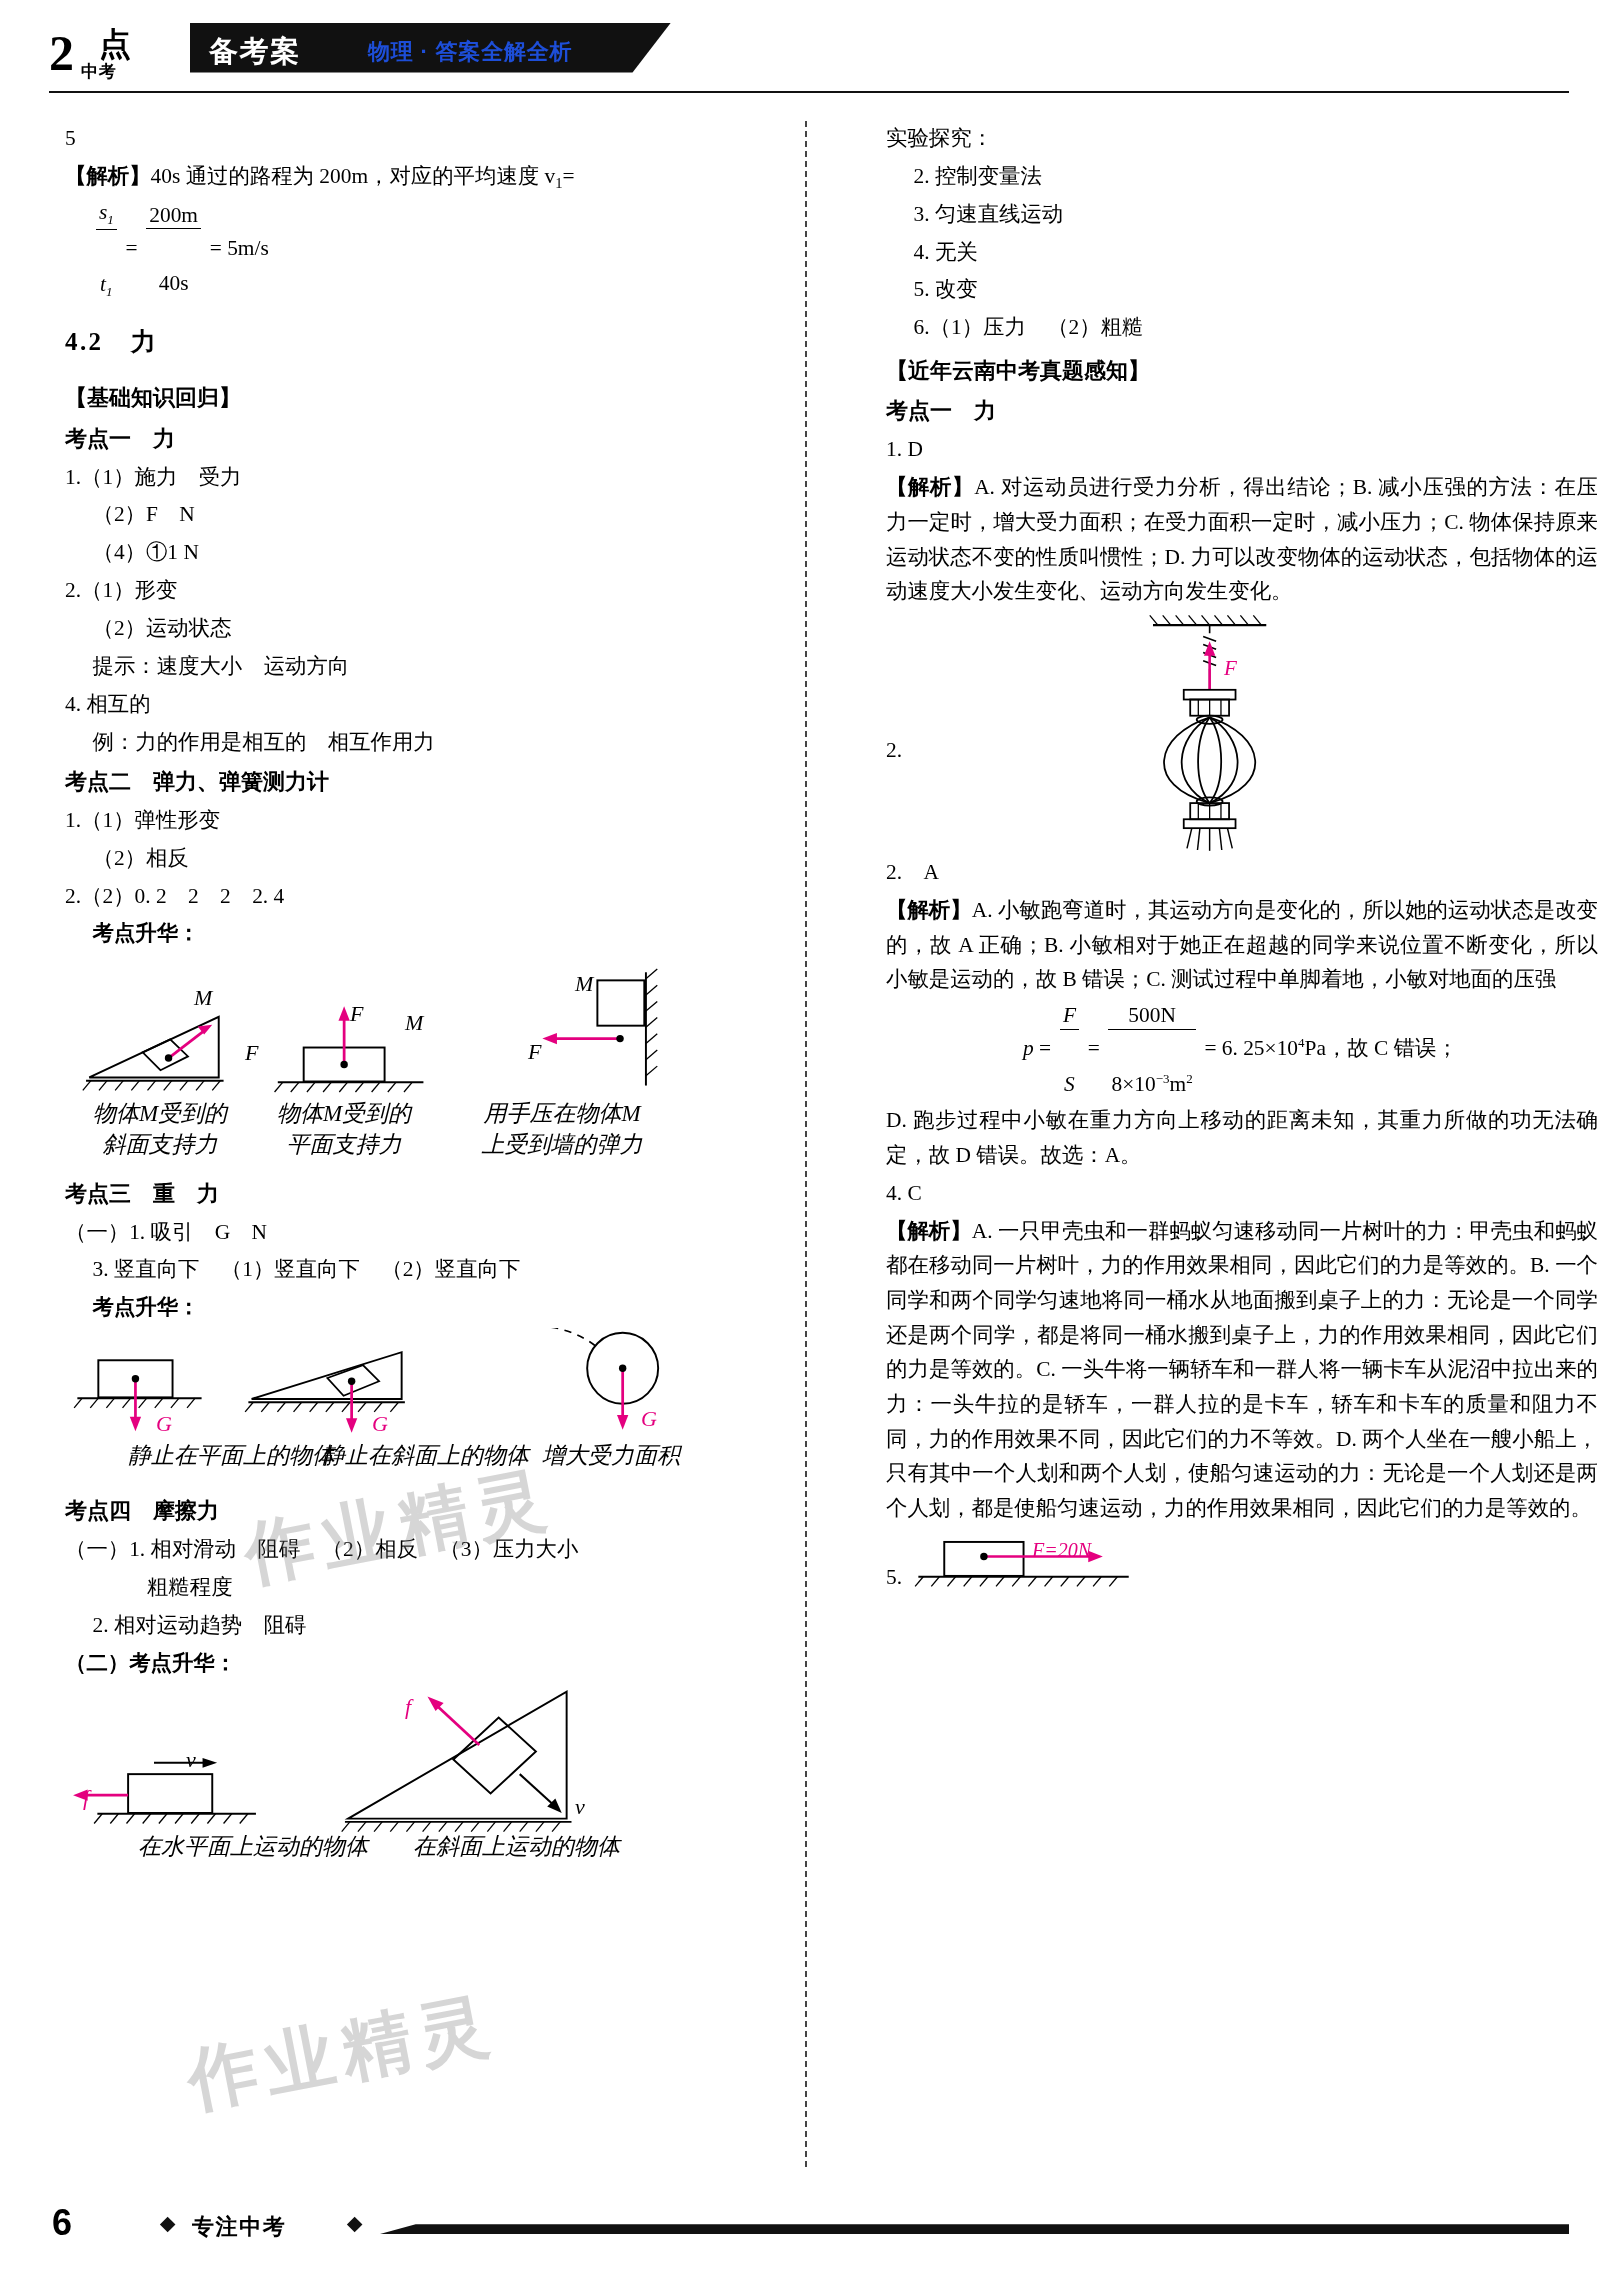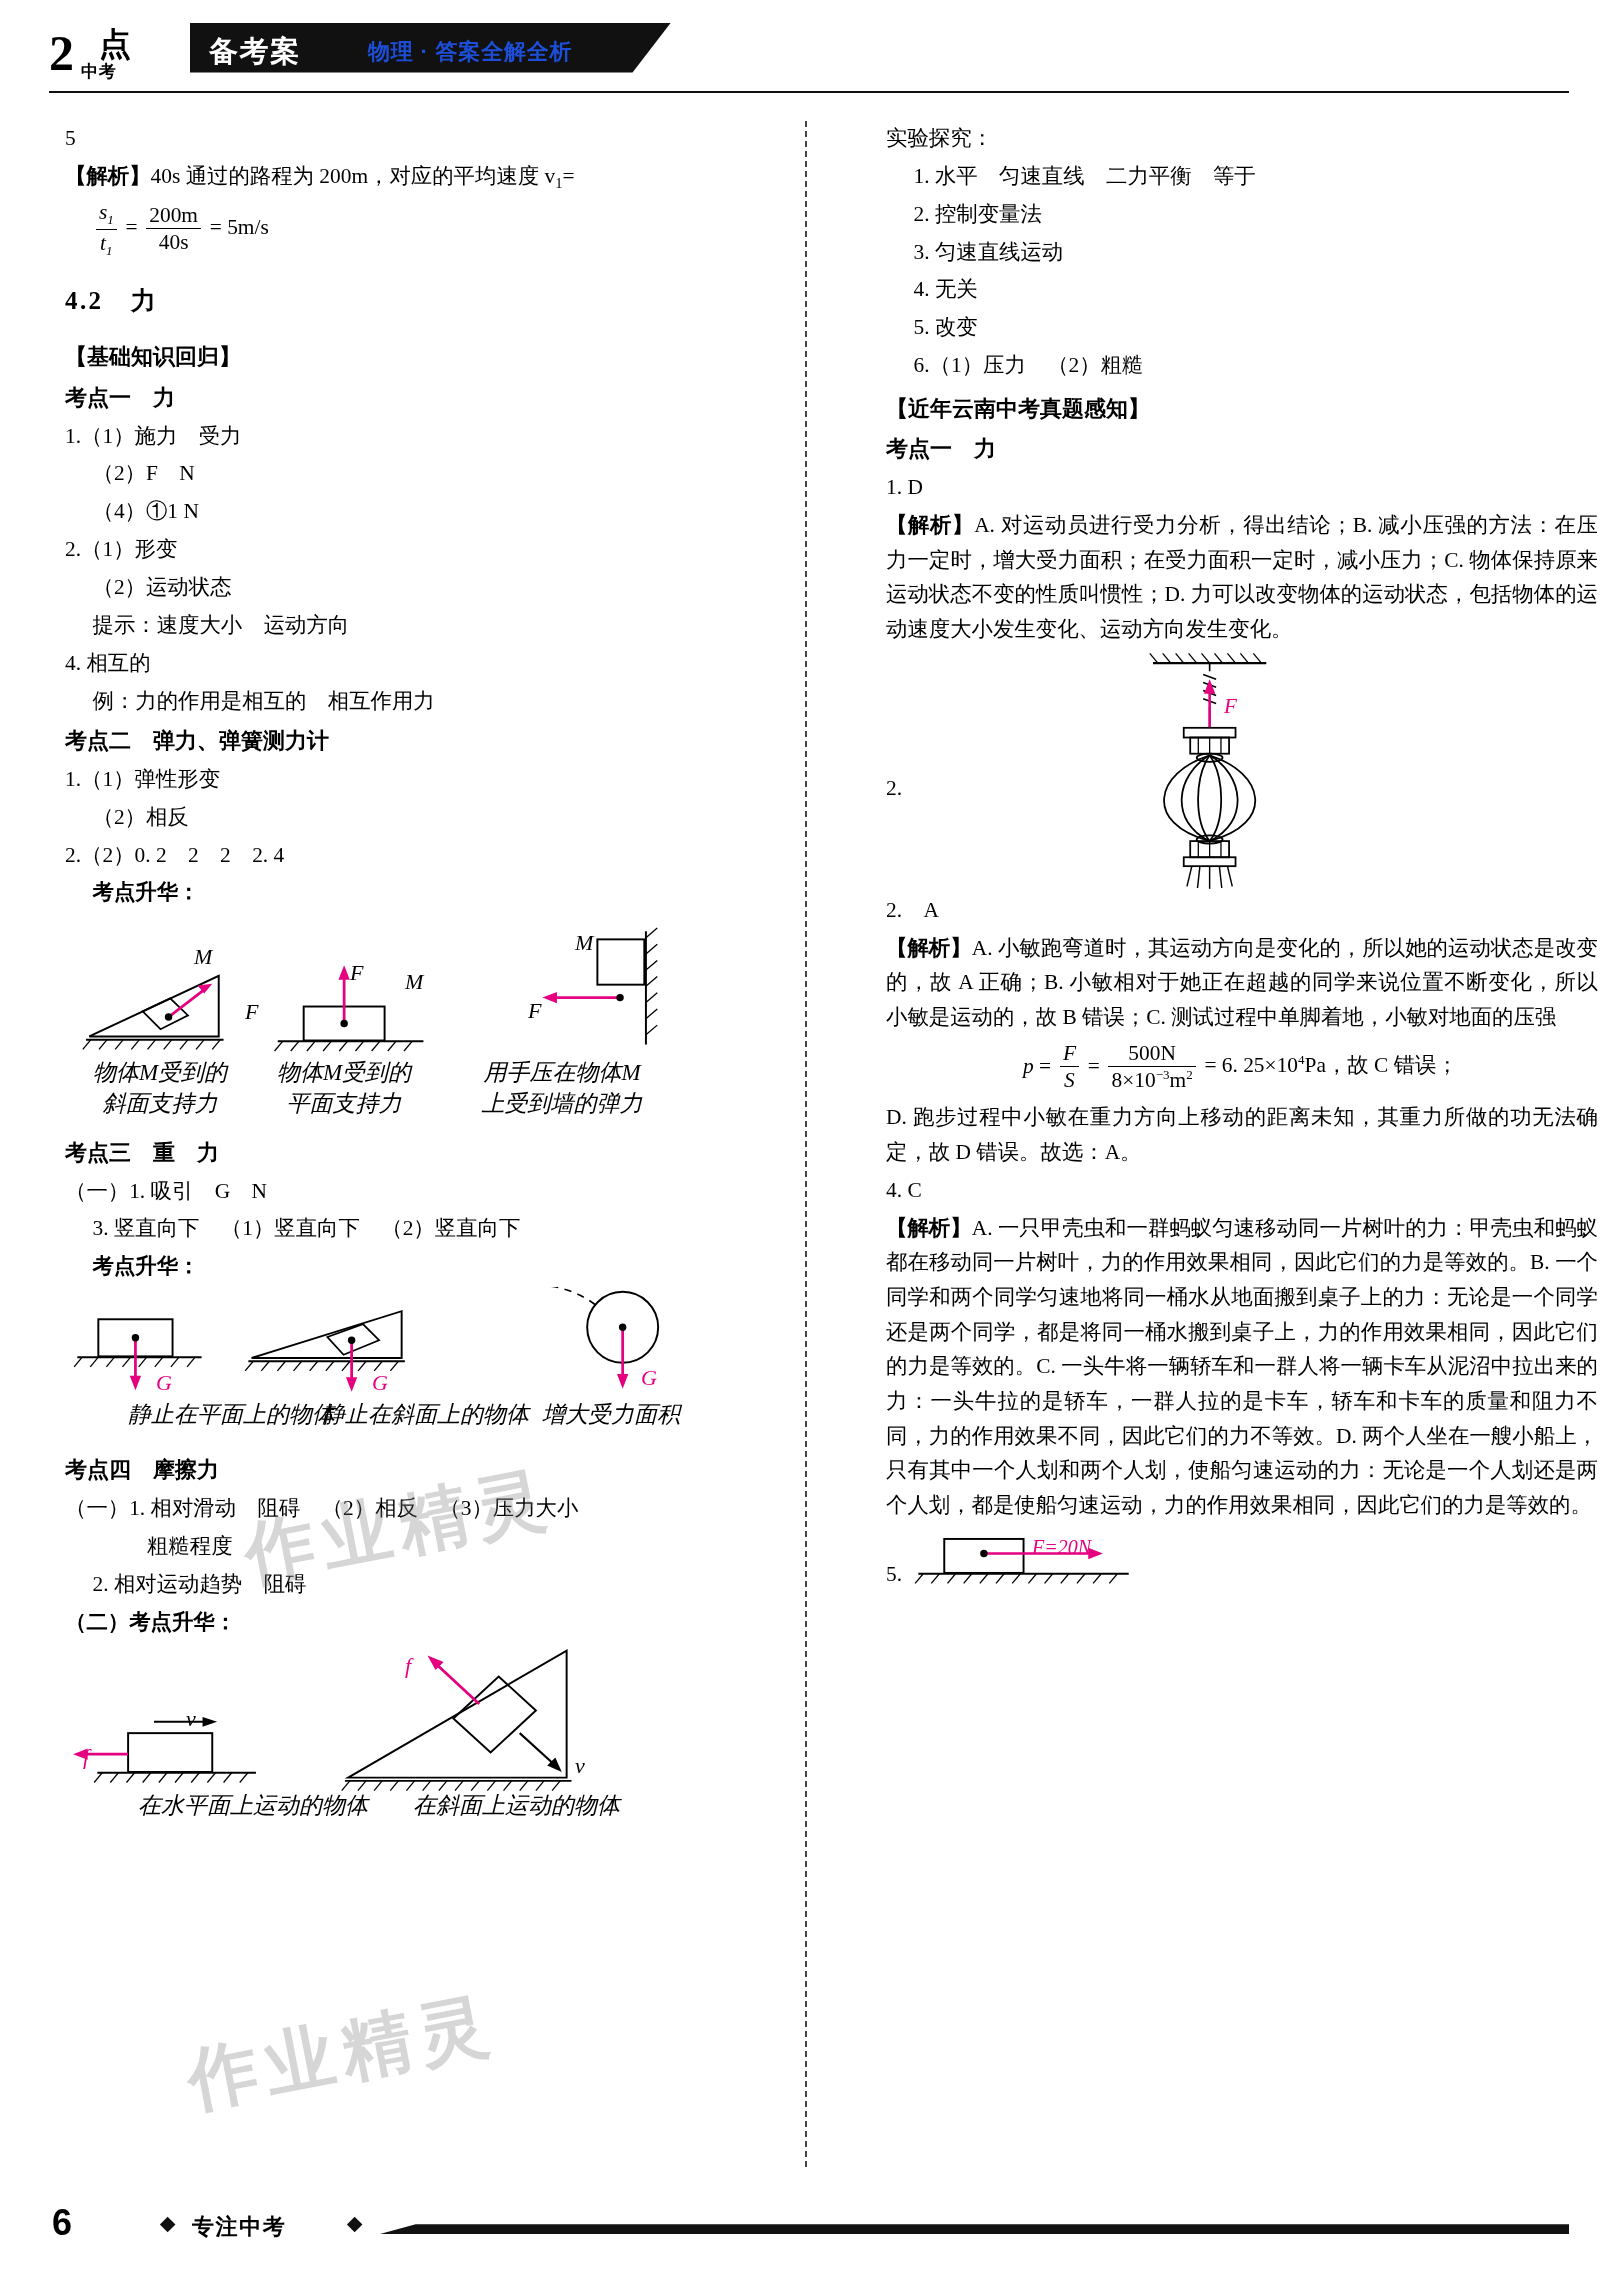--- a/index.html
+++ b/index.html
@@ -36,21 +36,21 @@
   .ind1{padding-left:27.5px;}
   .ind3{padding-left:82px;}
   .bold{font-weight:bold;}
   .sec-title{text-align:left;font-size:25px;font-weight:bold;margin:21px 0 18px 0;letter-spacing:2.4px;}
   .hd{font-weight:bold;font-size:22px;margin-top:4.9px;}
   .it{font-style:italic;font-family:"Liberation Serif",serif;}
 
   
   .frac{display:inline-block;vertical-align:middle;text-align:center;margin:0 3.2px;}
   .frac .n{display:block;padding:0 3.2px;border-bottom:1.3px solid #000;line-height:1.25;}
-  .frac .d{display:block;padding:0 3.2px;line-height:1.3;}
+  .frac .d{display:block;padding:0 3.2px;line-height:1.3;margin-top:41px;}
 
   
   .cap{font-size:23px;text-align:center;line-height:1.35;}
 
   svg{display:block;}
   .fig{position:relative;}
 
   
   .wm{position:absolute;font-family:"Liberation Sans",sans-serif;font-weight:bold;
       color:rgba(120,120,120,0.30);font-size:70px;letter-spacing:8px;
@@ -337,21 +337,20 @@
       <div style="position:absolute;left:510px;top:104px;font-size:22px;font-style:italic">v</div>
       <div class="cap it" style="position:absolute;left:73px;top:146px">在水平面上运动的物体</div>
       <div class="cap it" style="position:absolute;left:348px;top:146px">在斜面上运动的物体</div>
     </div>
 
   </div>
 
   <div class="col colR">
 
     <p>实验探究：</p>
-    <p class="ind1">1. 水平　匀速直线　二力平衡　等于</p>
     <p class="ind1">2. 控制变量法</p>
     <p class="ind1">3. 匀速直线运动</p>
     <p class="ind1">4. 无关</p>
     <p class="ind1">5. 改变</p>
     <p class="ind1">6.（1）压力　（2）粗糙</p>
 
     <p class="hd" style="margin-top:8px">【近年云南中考真题感知】</p>
     <p class="hd">考点一　力</p>
     <p>1. D</p>
     <p style="text-align:justify">

